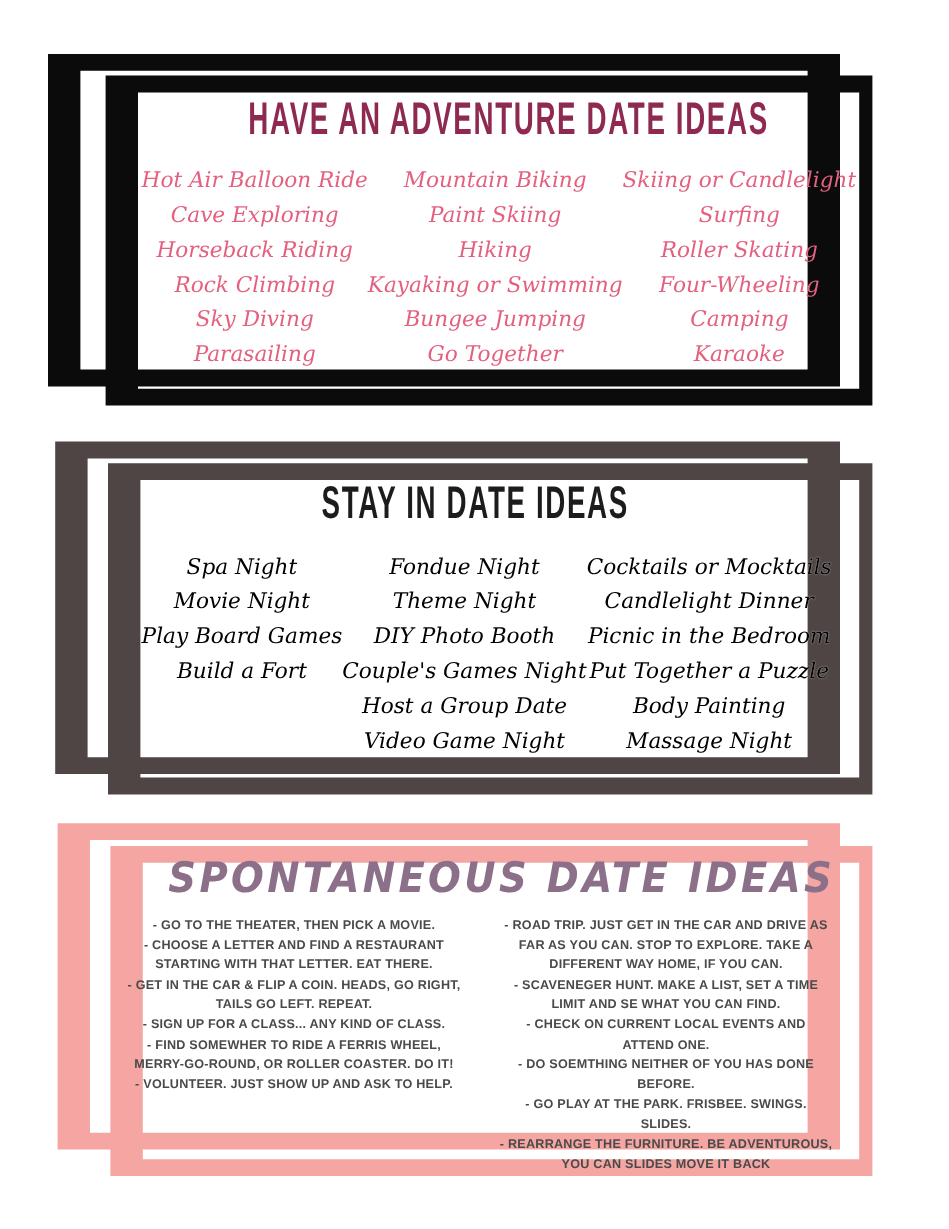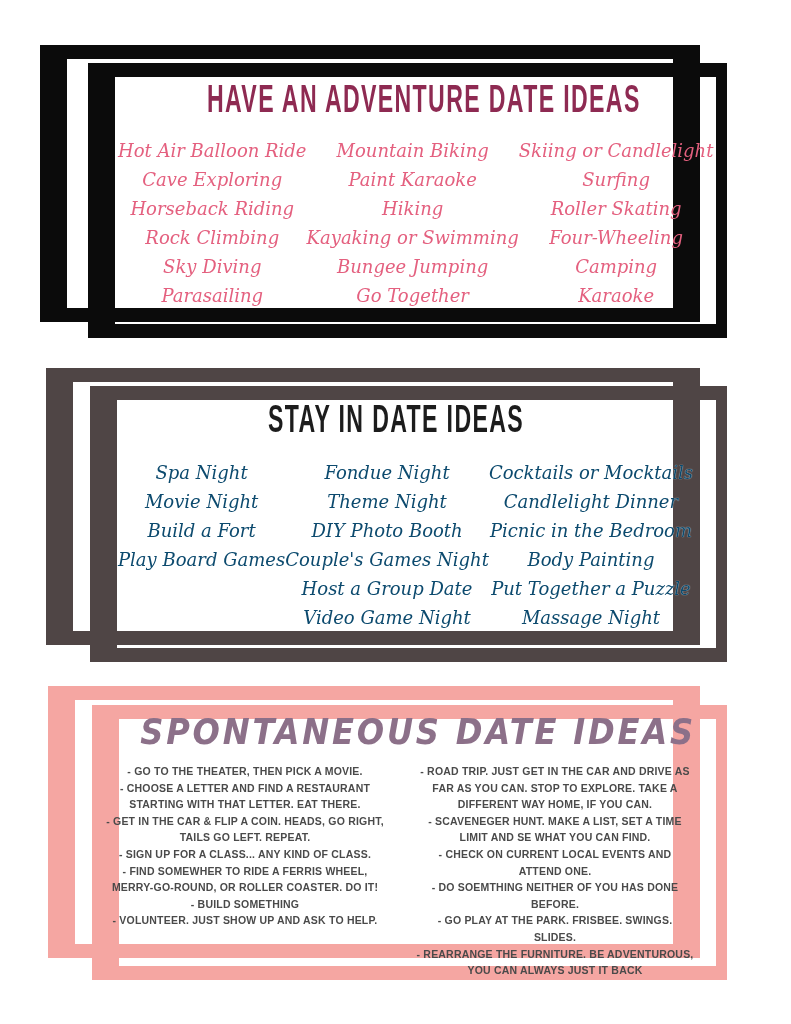--- a/index.html
+++ b/index.html
@@ -73,21 +73,21 @@
   .p2 .items { top: 458px; }
   .col { text-align: center; }
   .col .item {
     font-family: "DejaVu Serif", serif;
     font-style: italic;
     font-size: 18px;
     line-height: 29px;
     white-space: nowrap;
   }
   .p1 .col .item { color: #e4607f; }
-  .p2 .col .item { color: #0c4a6e; text-shadow: 0 0 1px #ffffff; }
+  .p2 .col .item { color: #000000; text-shadow: 0 0 1px #ffffff; }
 
   
   .bullets {
     position: absolute;
     left: 106px;
     top: 763px;
     width: 588px;
     display: grid;
     grid-template-columns: 1fr 1fr;
     column-gap: 12px;
@@ -117,21 +117,21 @@
       <div class="col">
           <div class="item">Hot Air Balloon Ride</div>
           <div class="item">Cave Exploring</div>
           <div class="item">Horseback Riding</div>
           <div class="item">Rock Climbing</div>
           <div class="item">Sky Diving</div>
           <div class="item">Parasailing</div>
         </div>
       <div class="col">
           <div class="item">Mountain Biking</div>
-          <div class="item">Paint Karaoke</div>
+          <div class="item">Paint Skiing</div>
           <div class="item">Hiking</div>
           <div class="item">Kayaking or Swimming</div>
           <div class="item">Bungee Jumping</div>
           <div class="item">Go Together</div>
         </div>
       <div class="col">
           <div class="item">Skiing or Candlelight</div>
           <div class="item">Surfing</div>
           <div class="item">Roller Skating</div>
           <div class="item">Four-Wheeling</div>
@@ -142,60 +142,59 @@
   </section>
 
   <section class="panel p2">
     <div class="frame back"></div>
     <div class="frame front"></div>
     <h2 class="title t-condensed">STAY IN DATE IDEAS</h2>
     <div class="items">
       <div class="col">
           <div class="item">Spa Night</div>
           <div class="item">Movie Night</div>
+          <div class="item">Play Board Games</div>
           <div class="item">Build a Fort</div>
-          <div class="item">Play Board Games</div>
         </div>
       <div class="col">
           <div class="item">Fondue Night</div>
           <div class="item">Theme Night</div>
           <div class="item">DIY Photo Booth</div>
           <div class="item">Couple's Games Night</div>
           <div class="item">Host a Group Date</div>
           <div class="item">Video Game Night</div>
         </div>
       <div class="col">
           <div class="item">Cocktails or Mocktails</div>
           <div class="item">Candlelight Dinner</div>
           <div class="item">Picnic in the Bedroom</div>
+          <div class="item">Put Together a Puzzle</div>
           <div class="item">Body Painting</div>
-          <div class="item">Put Together a Puzzle</div>
           <div class="item">Massage Night</div>
         </div>
     </div>
   </section>
 
   <section class="panel p3">
     <div class="frame back"></div>
     <div class="frame front"></div>
     <h2 class="title">SPONTANEOUS DATE IDEAS</h2>
     <div class="bullets">
       <div class="bcol">
           <div class="bullet">- GO TO THE THEATER, THEN PICK A MOVIE.</div>
           <div class="bullet">- CHOOSE A LETTER AND FIND A RESTAURANT STARTING WITH THAT LETTER. EAT THERE.</div>
           <div class="bullet">- GET IN THE CAR &amp; FLIP A COIN. HEADS, GO RIGHT, TAILS GO LEFT. REPEAT.</div>
           <div class="bullet">- SIGN UP FOR A CLASS... ANY KIND OF CLASS.</div>
           <div class="bullet">- FIND SOMEWHER TO RIDE A FERRIS WHEEL, MERRY-GO-ROUND, OR ROLLER COASTER. DO IT!</div>
-          <div class="bullet">- BUILD SOMETHING</div>
           <div class="bullet">- VOLUNTEER. JUST SHOW UP AND ASK TO HELP.</div>
         </div>
       <div class="bcol">
           <div class="bullet">- ROAD TRIP. JUST GET IN THE CAR AND DRIVE AS FAR AS YOU CAN. STOP TO EXPLORE. TAKE A DIFFERENT WAY HOME, IF YOU CAN.</div>
           <div class="bullet">- SCAVENEGER HUNT. MAKE A LIST, SET A TIME LIMIT AND SE WHAT YOU CAN FIND.</div>
           <div class="bullet">- CHECK ON CURRENT LOCAL EVENTS AND ATTEND ONE.</div>
           <div class="bullet">- DO SOEMTHING NEITHER OF YOU HAS DONE BEFORE.</div>
           <div class="bullet">- GO PLAY AT THE PARK. FRISBEE. SWINGS. SLIDES.</div>
-          <div class="bullet">- REARRANGE THE FURNITURE. BE ADVENTUROUS, YOU CAN ALWAYS JUST IT BACK</div>
+          <div class="bullet">- REARRANGE THE FURNITURE. BE ADVENTUROUS, YOU CAN SLIDES MOVE IT BACK</div>
         </div>
     </div>
   </section>
 
 </div>
 
 </body></html>

